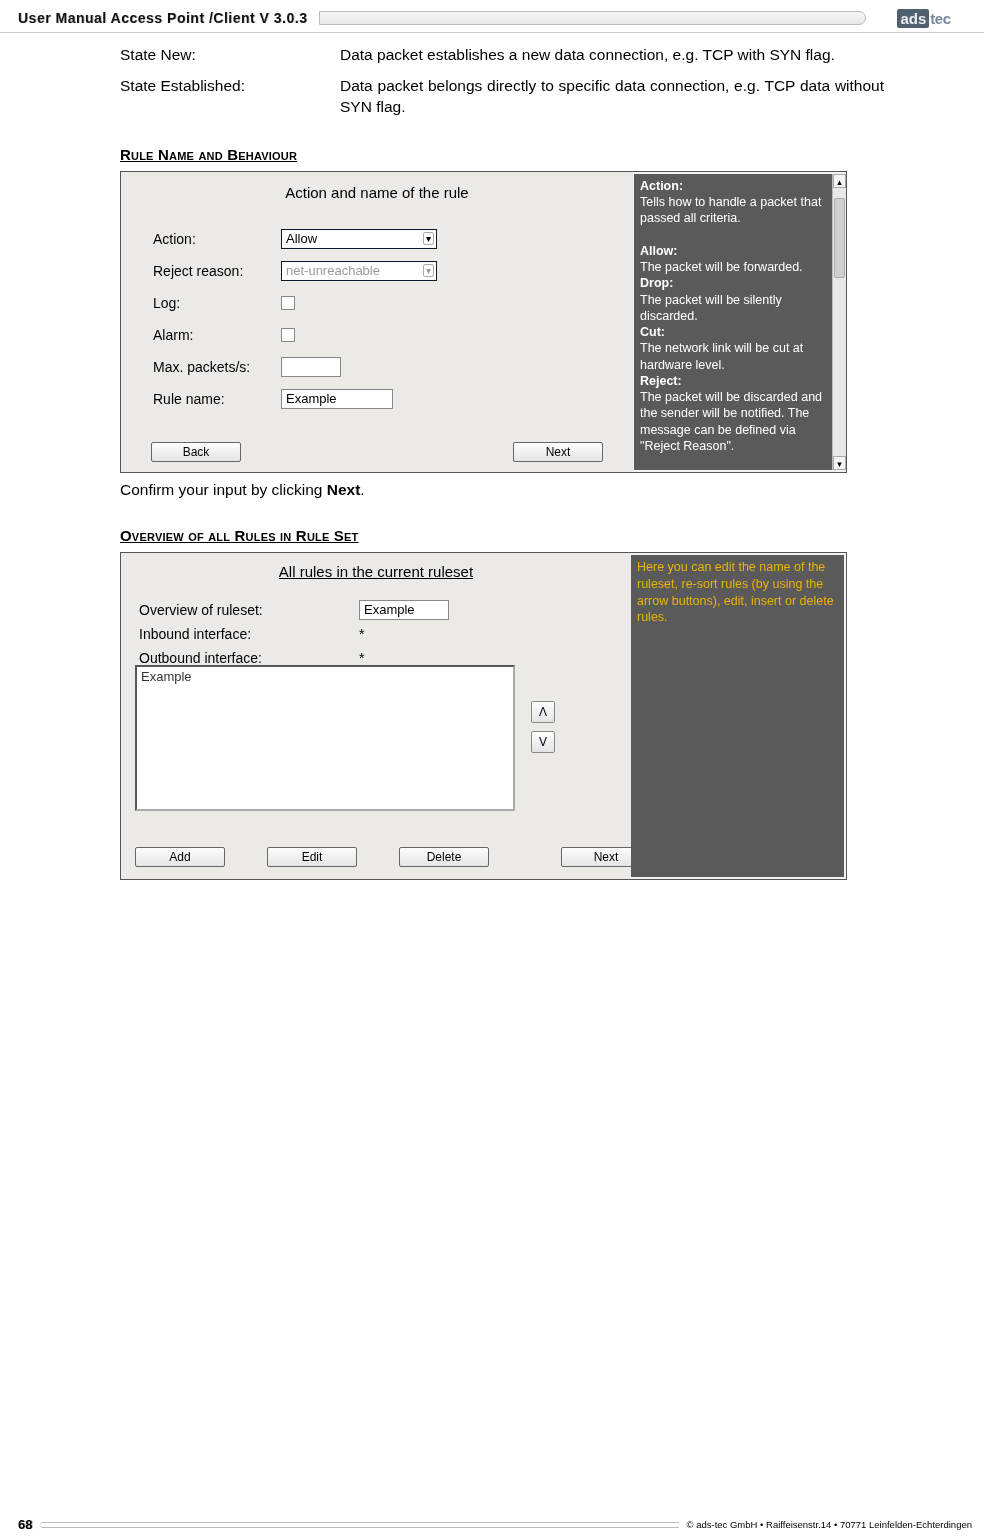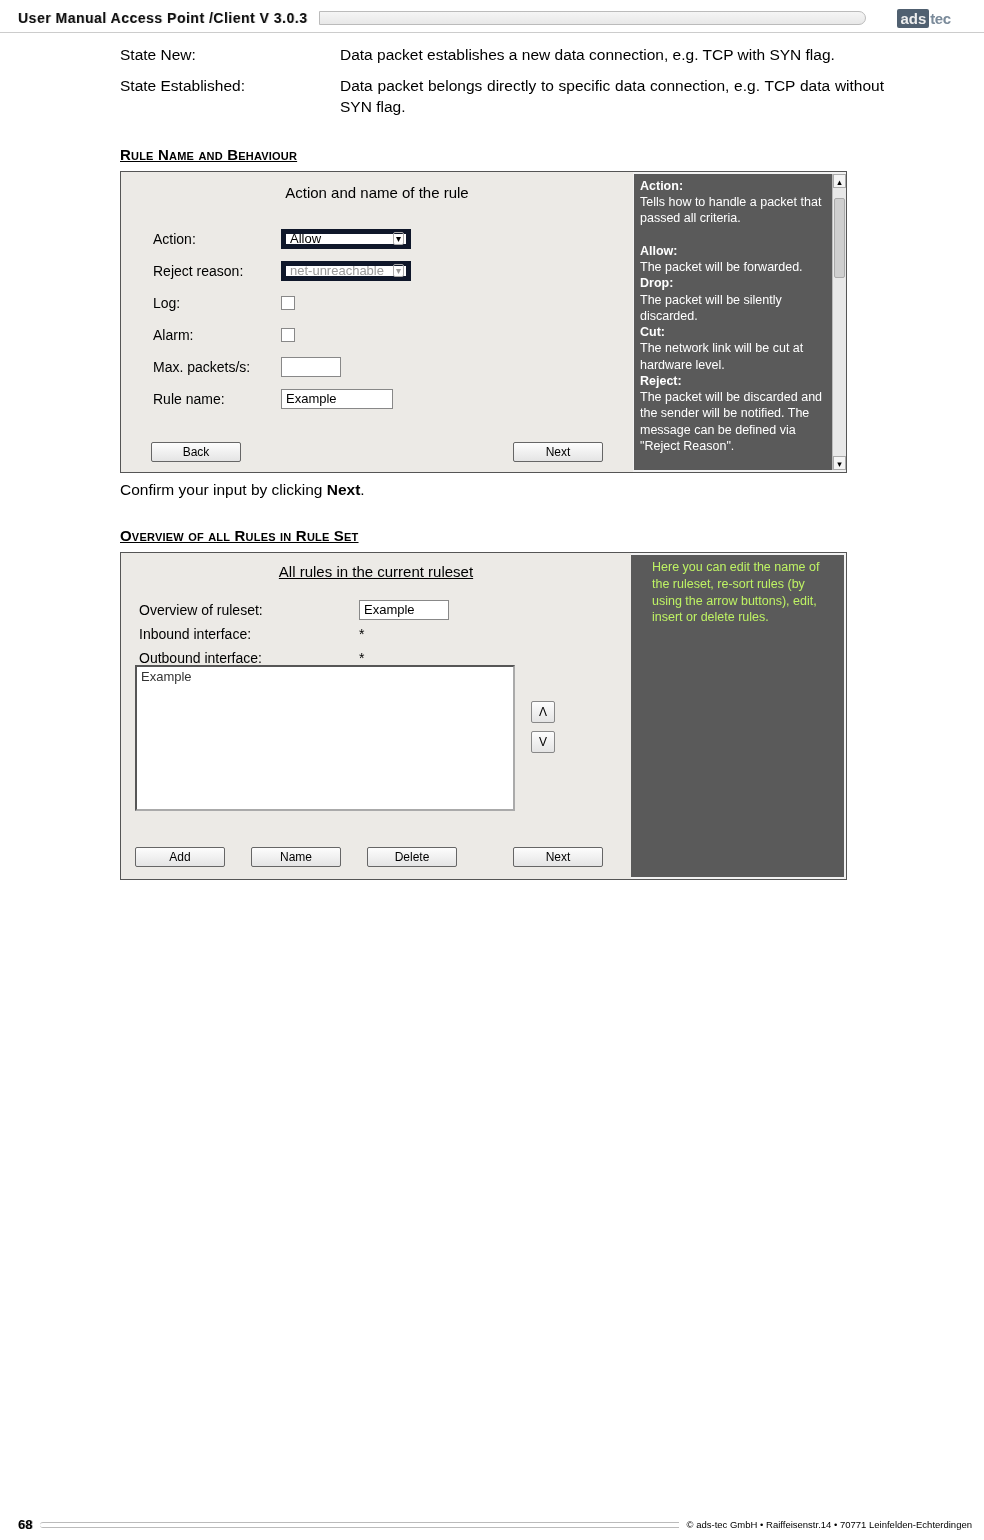--- a/index.html
+++ b/index.html
@@ -74,21 +74,21 @@
     position: relative;
     overflow: hidden;
   }
   .fig1 { width: 727px; height: 302px; }
   .fig1-main { position:absolute; left:0; top:0; width:512px; height:300px; background:#eceae6; }
   .fig1-title { text-align:center; font-size:15px; padding-top:12px; }
   .fig1-form { margin: 22px 0 0 32px; font-size:14px; }
   .fig1-form-row { display:flex; align-items:center; height:32px; }
   .fig1-form-row .lbl { width:128px; }
   .fig1-input { border:1px solid #888; background:#fff; font-size:13px; padding:1px 4px; height:20px; width:112px; }
-  .fig1-select { border:5px solid #0f172a; background:#fff; font-size:13px; height:20px; width:130px; display:flex; align-items:center; justify-content:space-between; padding:0 2px 0 4px;}
+  .fig1-select { border:1px solid #0f172a; background:#fff; font-size:13px; height:20px; width:156px; display:flex; align-items:center; justify-content:space-between; padding:0 2px 0 4px;}
   .fig1-select.disabled { color:#999; }
   .fig1-select .arrow { font-size:10px; border:1px solid #aaa; padding:0 2px; border-radius:2px;}
   .fig1-check { width:14px; height:14px; border:1px solid #888; background:#fff; }
   .fig1-btns { position:absolute; bottom:10px; left:0; width:512px; display:flex; justify-content:space-between; padding:0 30px; }
   .fig-btn { width:90px; height:20px; border:1px solid #666; background:linear-gradient(#fdfdfd,#e4e4e4); font-size:12px; text-align:center; line-height:18px; border-radius:2px;}
   .fig1-side { position:absolute; right:14px; top:2px; width:198px; height:296px; background:#5a5a5a; color:#fff; font-size:12.5px; line-height:1.3; padding:4px 6px; overflow:hidden;}
   .fig1-side b { font-weight:bold; }
   .fig1-scroll { position:absolute; right:0; top:2px; width:14px; height:296px; background:#e8e8e8; border-left:1px solid #bbb;}
   .fig1-scroll .up, .fig1-scroll .down { height:14px; text-align:center; font-size:9px; line-height:14px; border:1px solid #aaa; background:#f4f4f4;}
   .fig1-scroll .thumb { position:absolute; top:24px; left:1px; width:11px; height:80px; background:#cfcfcf; border:1px solid #aaa; border-radius:2px;}
@@ -101,22 +101,22 @@
   .fig2-main { position:absolute; left:0; top:0; width:510px; height:326px; background:#eceae6; }
   .fig2-title { text-align:center; font-size:15px; padding-top:10px;text-decoration:underline; }
   .fig2-info { margin:18px 0 0 18px; font-size:14px; }
   .fig2-info-row { display:flex; height:24px; align-items:center; }
   .fig2-info-row .lbl { width:220px; }
   .fig2-name-input { border:1px solid #888; background:#fff; font-size:13px; padding:1px 4px; height:20px; width:90px; }
   .fig2-list { position:absolute; left:14px; top:112px; width:380px; height:146px; border:2px inset #aaa; background:#fff; }
   .fig2-list-item { font-size:13px; padding:2px 4px; color:#333;}
   .fig2-arrows { position:absolute; left:410px; top:148px; width:30px; }
   .fig2-arrows .abtn { width:24px; height:22px; border:1px solid #888; background:linear-gradient(#fdfdfd,#e4e4e4); text-align:center; font-size:12px; line-height:20px; margin-bottom:8px; border-radius:2px;}
-  .fig2-btns { position:absolute; bottom:12px; left:14px; width:544px; display:flex; gap:26px; }
-  .fig2-side { position:absolute; right:2px; top:2px; width:213px; height:322px; background:#5a5a5a; color:#bef264; font-size:12.5px; line-height:1.35; padding:4px 21px;}
+  .fig2-btns { position:absolute; bottom:12px; left:14px; width:544px; display:flex; gap:42px; }
+  .fig2-side { position:absolute; right:2px; top:2px; width:213px; height:322px; background:#5a5a5a; color:#eab308; font-size:12.5px; line-height:1.35; padding:4px 6px;}
   .footer {
     position: absolute;
     bottom: 8px;
     left: 0;
     width: 100%;
     display: flex;
     align-items: center;
     font-size: 10px;
   }
   .footer .pg {
@@ -243,21 +243,21 @@
       </div>
       <div class="fig2-list">
         <div class="fig2-list-item">Example</div>
       </div>
       <div class="fig2-arrows">
         <div class="abtn">Λ</div>
         <div class="abtn">V</div>
       </div>
       <div class="fig2-btns">
         <div class="fig-btn">Add</div>
-        <div class="fig-btn">Name</div>
+        <div class="fig-btn">Edit</div>
         <div class="fig-btn">Delete</div>
         <div class="fig-btn" style="margin-left:30px">Next</div>
       </div>
     </div>
     <div class="fig2-side">
       <div>Here you can edit the name of the ruleset, re-sort rules (by using the arrow buttons), edit, insert or delete rules.</div>
     </div>
   </div>
 
 </div>

